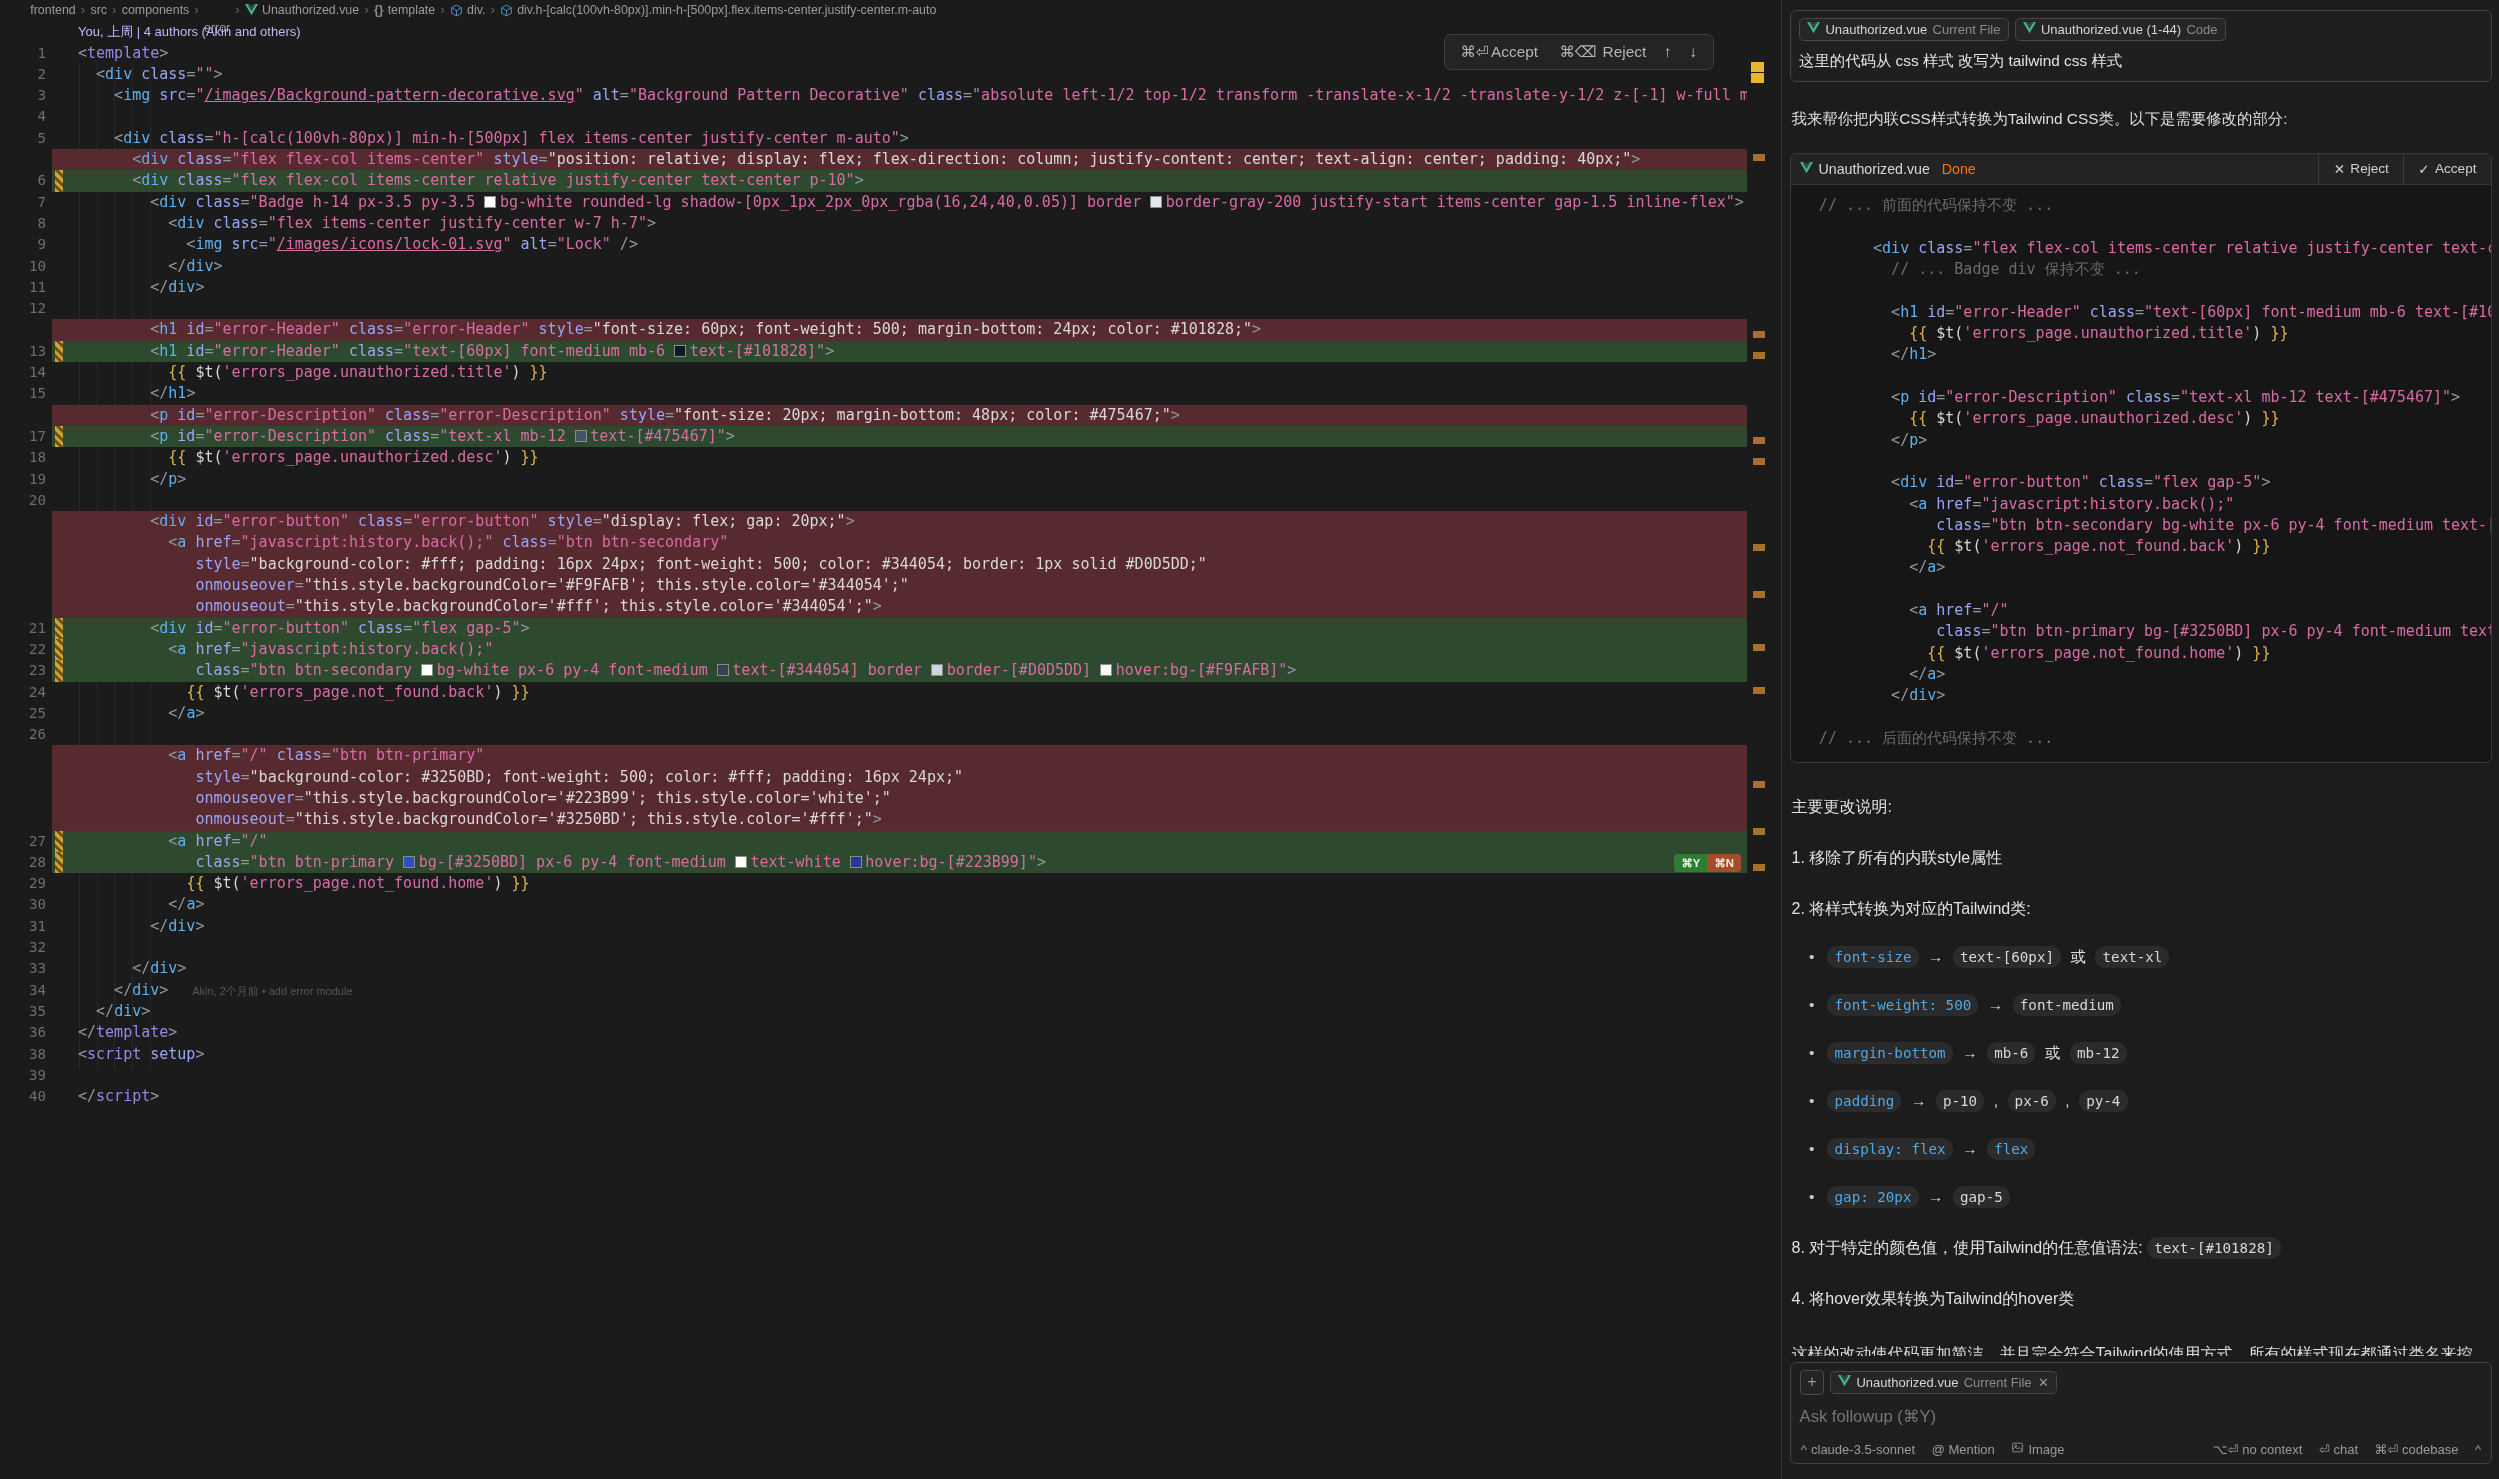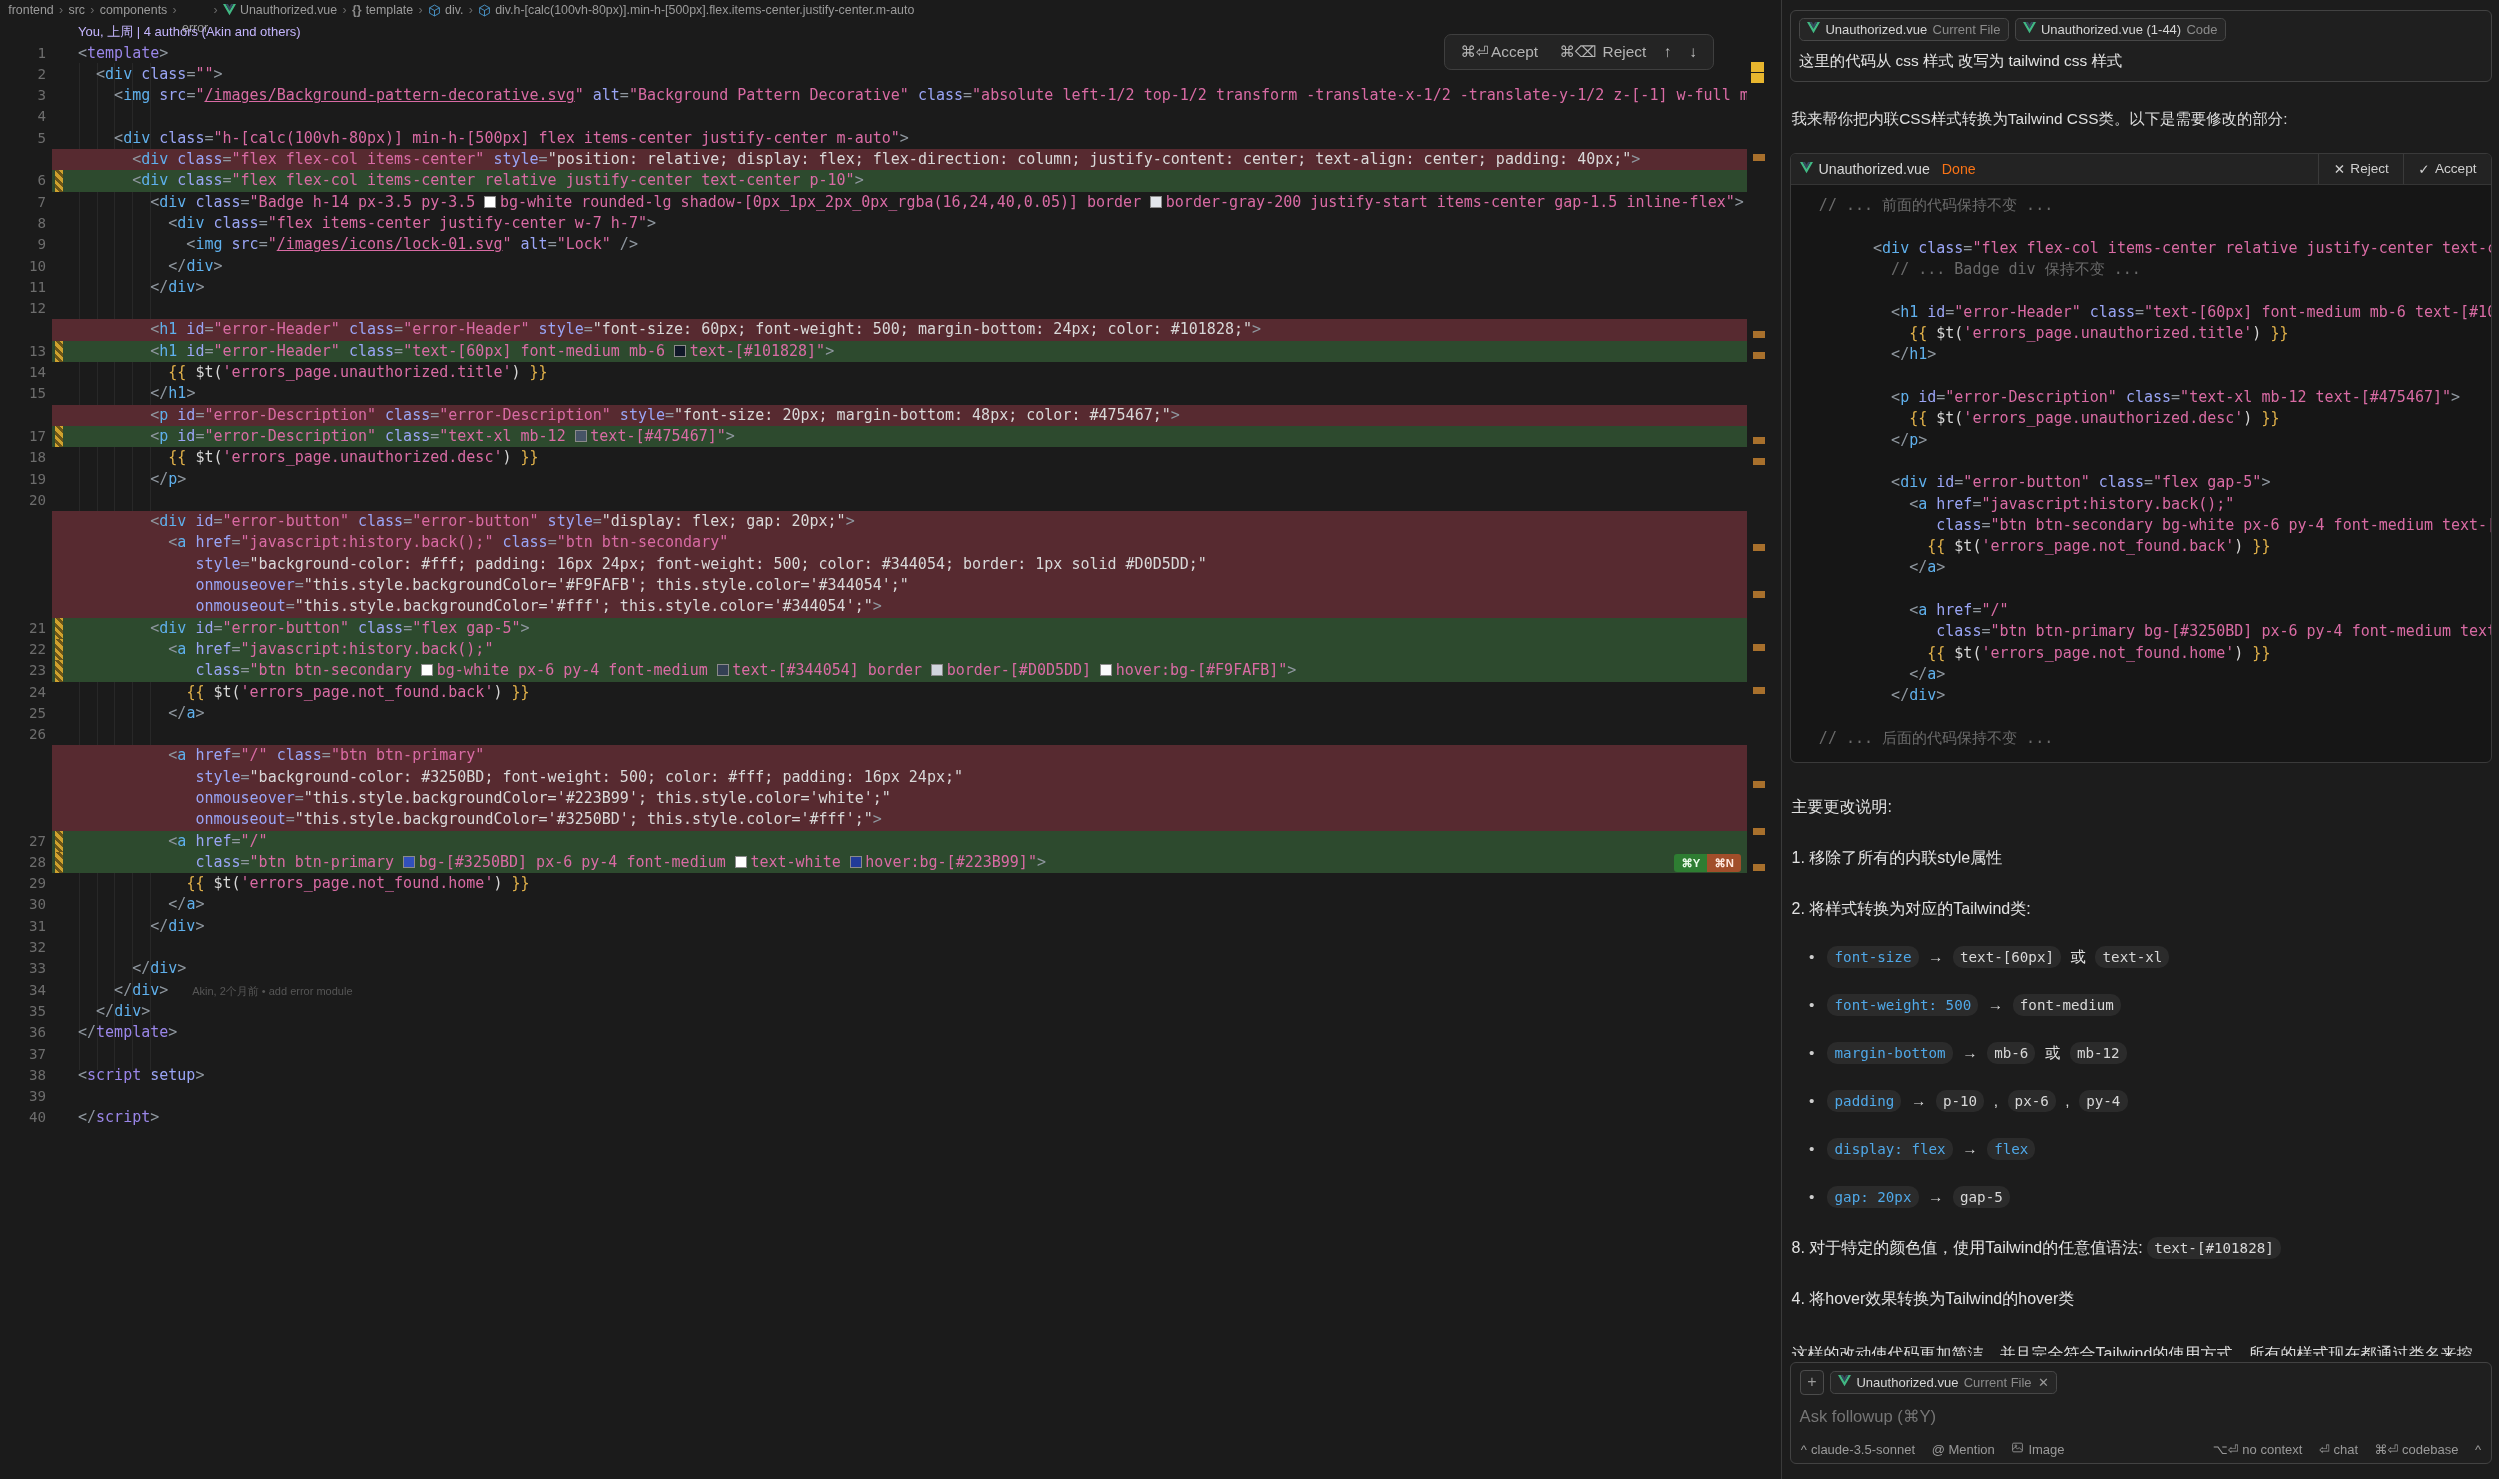--- a/index.html
+++ b/index.html
@@ -75,21 +75,21 @@
   .placeholder{margin-top:12px;color:#757575;font-size:16.6px;}
   .comp-bar{position:absolute;left:9.5px;right:9.5px;bottom:6px;display:flex;justify-content:space-between;align-items:center;color:#9a9a9a;font-size:13px;}
   .grp{display:flex;align-items:center;gap:16.6px;}
   .grp .itm{display:flex;align-items:center;gap:4.1px;white-space:nowrap;}
 </style>
 </head>
 <body>
 
 <div class="editor">
   <div class="breadcrumb" id="breadcrumb">
-      <span style="display: inline-flex; align-items: flex-start; gap: 4.1px;">
+      <span style="display: inline-flex; align-items: flex-start; gap: 4.1px; margin-left: 22px;">
         <span>frontend</span>
       </span>
       <span class="sep">›</span>
       <span style="display: inline-flex; align-items: center; gap: 4.1px;">
         <span>src</span>
       </span>
       <span class="sep">›</span>
       <span style="display: inline-flex; align-items: center; gap: 4.1px;">
         <span>components</span>
       </span>
@@ -427,26 +427,20 @@
       <div class="ed-row">
         <span class="ln">35</span>
         <div class="lb">
           <div class="code"><span class="sg-pun">  &lt;/</span><span class="sg-tag">div</span><span class="sg-pun">&gt;</span></div>
         </div>
       </div>
       <div class="ed-row">
         <span class="ln">36</span>
         <div class="lb">
           <div class="code"><span class="sg-pun">&lt;/</span><span class="sg-tagp">template</span><span class="sg-pun">&gt;</span></div>
-        </div>
-      </div>
-      <div class="ed-row">
-        <span class="ln">37</span>
-        <div class="lb">
-          <div class="code"></div>
         </div>
       </div>
       <div class="ed-row">
         <span class="ln">38</span>
         <div class="lb">
           <div class="code"><span class="sg-pun">&lt;</span><span class="sg-tagp">script</span><span class="sg-attr"> setup</span><span class="sg-pun">&gt;</span></div>
         </div>
       </div>
       <div class="ed-row">
         <span class="ln">39</span>

